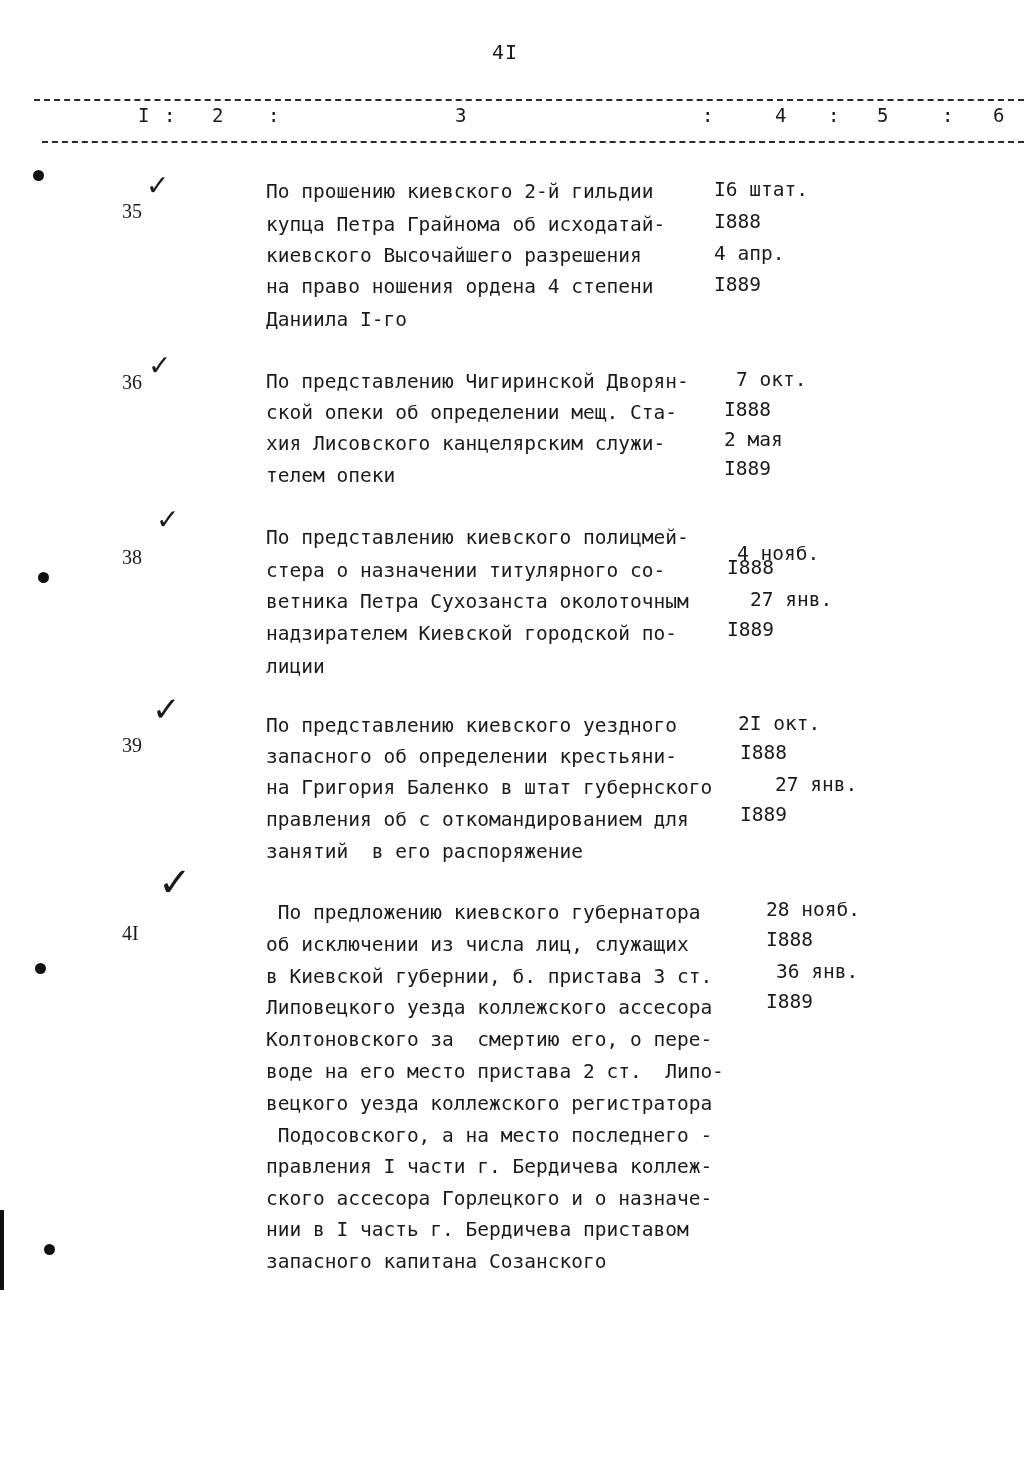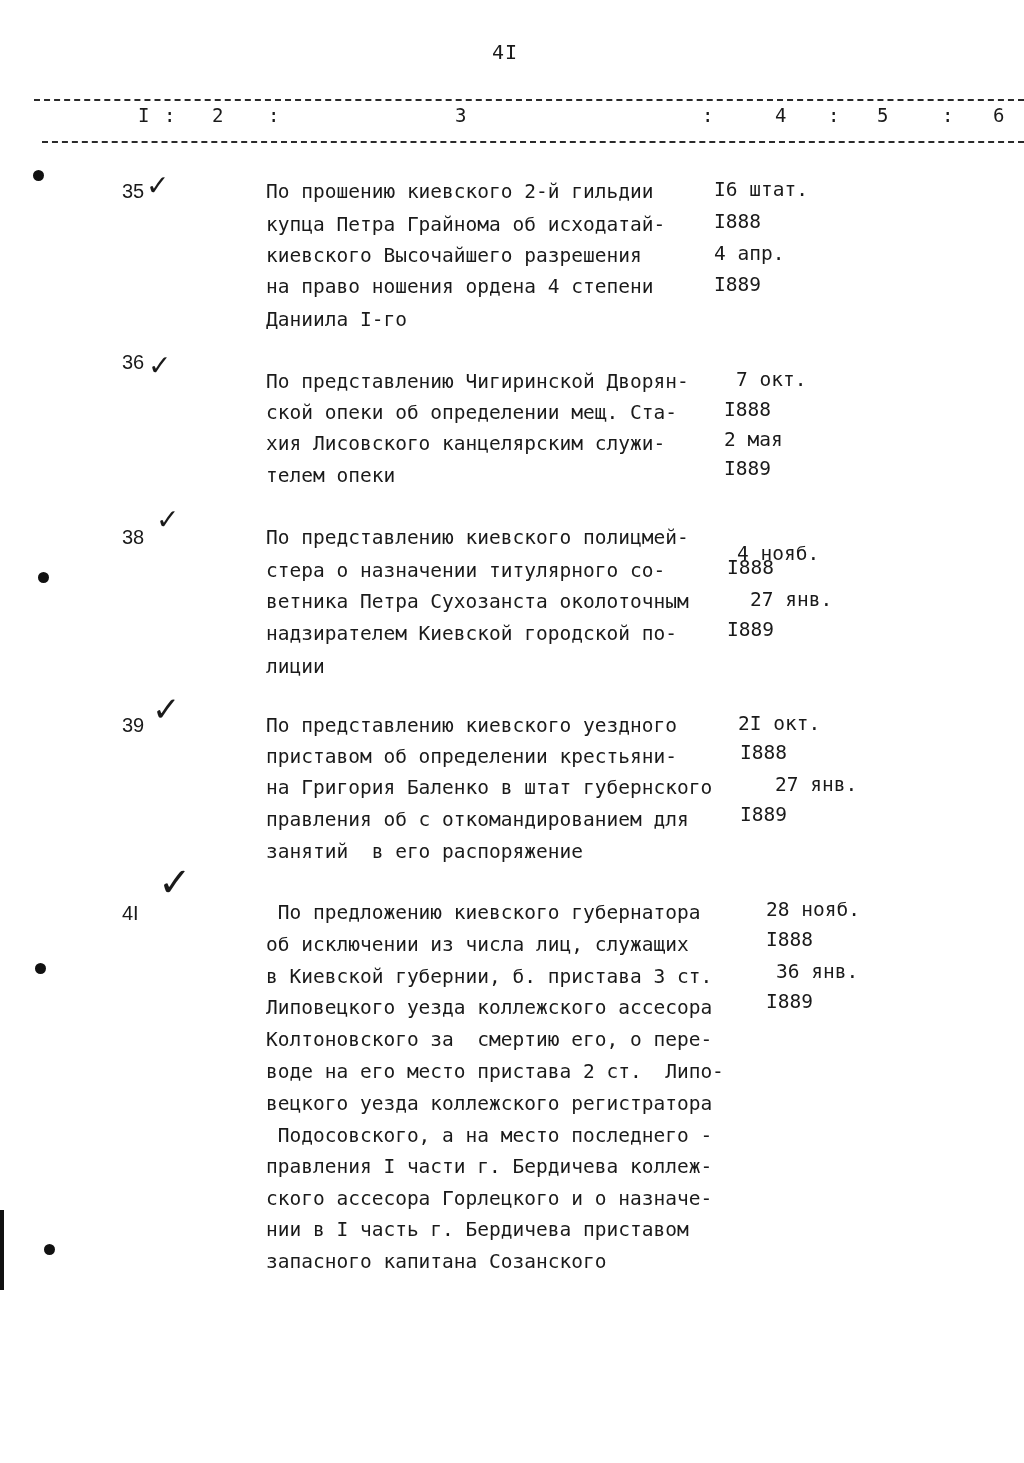--- a/index.html
+++ b/index.html
@@ -9,21 +9,21 @@
     color: #1a1a1a;
   }
   .page-number { position: absolute; top: 40px; left: 492px; font-size: 20px; letter-spacing: 1px; }
   .rule { position: absolute; left: 34px; right: 0; height: 0; border-top: 2px dashed #2a2a2a; }
   .rule.top { top: 99px; }
   .rule.bottom { top: 141px; left: 42px; }
   .col-head { position: absolute; top: 104px; font-size: 19px; }
   .punch { position: absolute; width: 11px; height: 11px; border-radius: 50%; background: #111; }
   .left-edge { position: absolute; left: 0; top: 1210px; width: 4px; height: 80px; background: #111; }
   .entry { position: absolute; left: 0; width: 1024px; }
-  .entry-num { position: absolute; left: 122px; font-size: 20px; font-family: Liberation Sans, sans-serif; font-weight: 300; }
+  .entry-num { position: absolute; left: 122px; font-size: 20px; font-family: Liberation Serif, serif; font-weight: 300; margin-top: 20px; }
   .check { position: absolute; font-size: 28px; font-family: "DejaVu Sans", sans-serif; line-height: 1; }
   .line { position: absolute; font-size: 19.5px; white-space: pre; line-height: 1; }
   .desc { left: 266px; }
   .date { left: 714px; }
 </style>
 </head>
 <body>
 
 <div class="page-number">4I</div>
 
@@ -87,21 +87,21 @@
   <span class="line date" style="top:544px; left:737px">4 нояб.</span>
   <span class="line date" style="top:558px; left:727px">I888</span>
   <span class="line date" style="top:590px; left:750px">27 янв.</span>
   <span class="line date" style="top:620px; left:727px">I889</span>
 </div>
 
 <div class="entry" style="top:0">
   <span class="entry-num" style="top:714px">39</span>
   <span class="check" style="left:152px; top:692px; font-size:34px">✓</span>
   <span class="line desc" style="top:716px">По представлению киевского уездного</span>
-  <span class="line desc" style="top:747px">приставом об определении крестьяни-</span>
+  <span class="line desc" style="top:747px">запасного об определении крестьяни-</span>
   <span class="line desc" style="top:778px">на Григория Баленко в штат губернского</span>
   <span class="line desc" style="top:810px">правления об с откомандированием для</span>
   <span class="line desc" style="top:842px">занятий  в его распоряжение</span>
   <span class="line date" style="top:714px; left:738px">2I окт.</span>
   <span class="line date" style="top:743px; left:740px">I888</span>
   <span class="line date" style="top:775px; left:775px">27 янв.</span>
   <span class="line date" style="top:805px; left:740px">I889</span>
 </div>
 
 <div class="entry" style="top:0">

